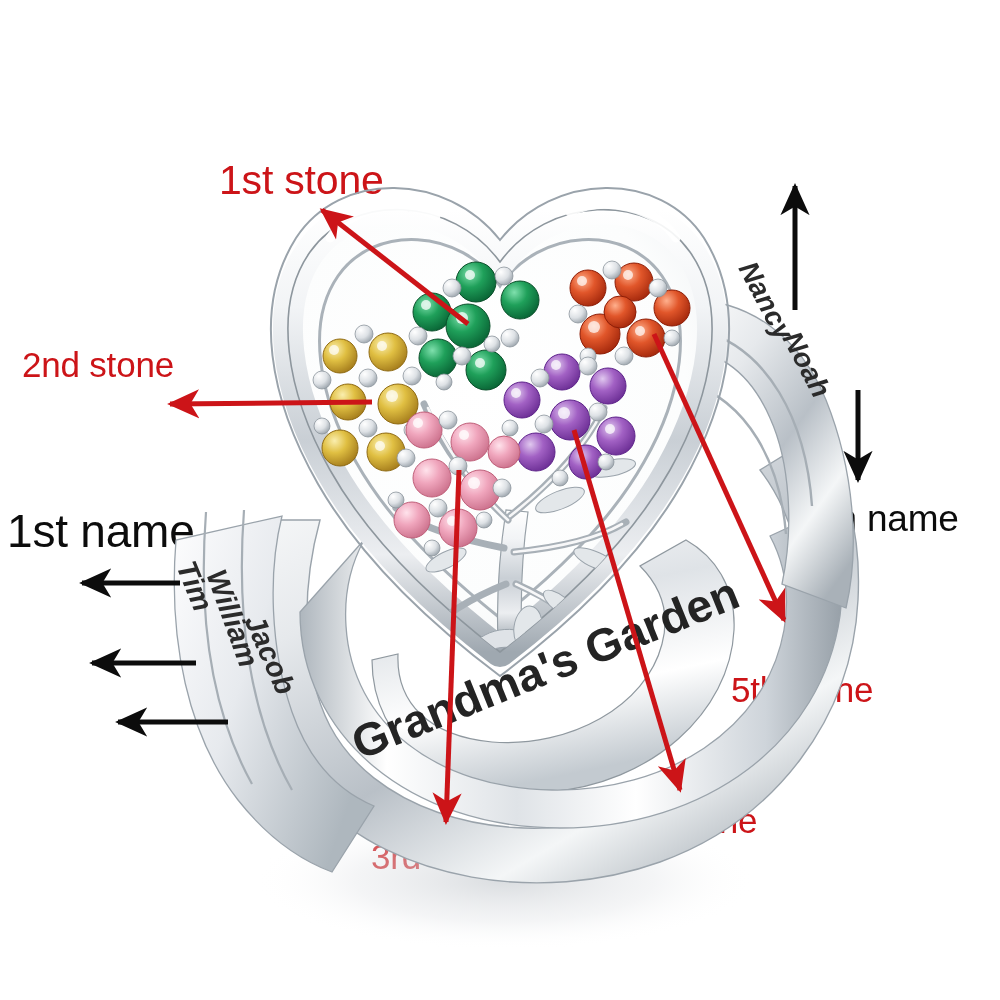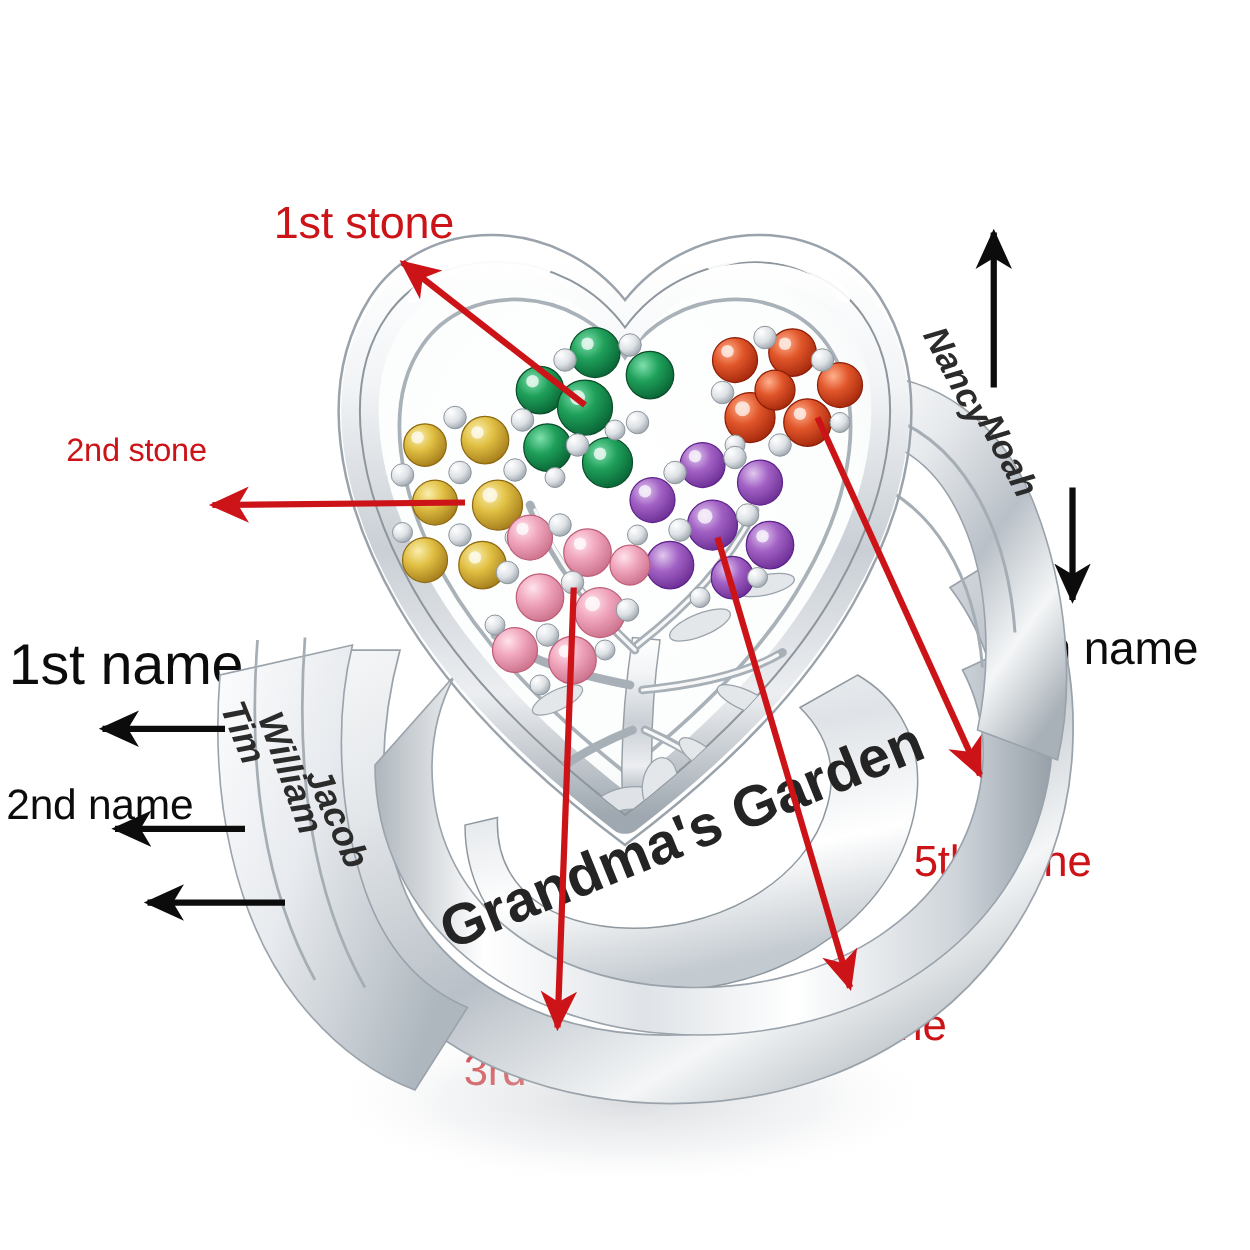--- a/index.html
+++ b/index.html
@@ -14,22 +14,22 @@
 
   
   .ann{
     position:absolute;white-space:nowrap;
     font-weight:400;letter-spacing:-0.2px;
     line-height:1;
   }
   .ann.red{color:#cc1418;}
   .ann.black{color:#0c0c0c;}
 
-  .lbl-1st-stone{left:219px;top:160px;font-size:36px;}
-  .lbl-2nd-stone{left:22px;top:347px;font-size:26px;margin-left:31px;}
+  .lbl-1st-stone{left:219px;top:160px;font-size:41px;}
+  .lbl-2nd-stone{left:22px;top:347px;font-size:35px;}
   .lbl-3rd-stone{left:371px;top:839px;font-size:35px;}
   .lbl-4th-stone{left:615px;top:803px;font-size:35px;}
   .lbl-5th-stone{left:731px;top:672px;font-size:35px;}
 
   .lbl-4th-name{left:716px;top:129px;font-size:37px;}
   .lbl-5th-name{left:806px;top:500px;font-size:37px;}
   .lbl-1st-name{left:7px;top:508px;font-size:46px;}
   .lbl-2nd-name{left:5px;top:627px;font-size:34px;}
   .lbl-3rd-name{left:26px;top:745px;font-size:34px;}
 
@@ -433,17 +433,16 @@
       <line x1="228" y1="722" x2="118" y2="722" stroke="#0c0c0c" stroke-width="5" marker-end="url(#arrowBlk)"></line>
     </svg>
 
     <div class="ann red lbl-1st-stone">1st stone</div>
     <div class="ann red lbl-2nd-stone">2nd stone</div>
     <div class="ann red lbl-3rd-stone">3rd stone</div>
     <div class="ann red lbl-4th-stone">4th stone</div>
     <div class="ann red lbl-5th-stone">5th stone</div>
 
     <div class="ann black lbl-1st-name">1st name</div>
-    <div class="ann black lbl-2nd-name">2nd name</div>
     <div class="ann black lbl-5th-name">5th name</div>
 
   </div>
 </div>
 
 </body></html>

